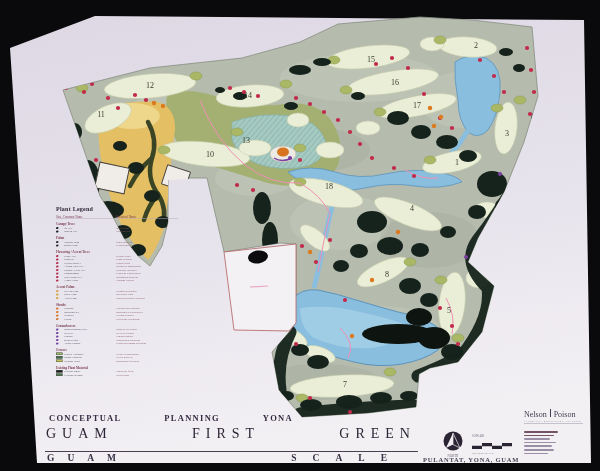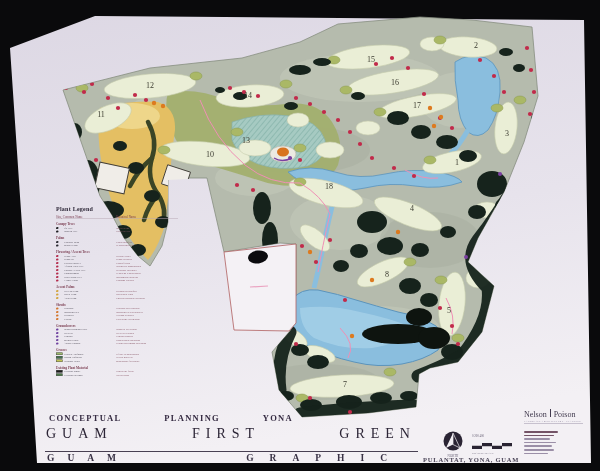--- a/index.html
+++ b/index.html
@@ -623,21 +623,21 @@
   <span>YONA</span>
 </div>
 <div id="main-title" class="abs">
   <span>GUAM</span>
   <span>FIRST</span>
   <span>GREEN</span>
 </div>
 <div id="title-rule" class="abs"></div>
 <div id="sub-title" class="abs">
   <span class="w1">GUAM</span>
-  <span class="w2">GRAPHIC</span>
+  <span class="w2">SCALE</span>
 </div>
 <div id="location" class="abs">PULANTAT, YONA, GUAM</div>
 
 <div id="firm" class="abs">
   <div class="fname">
     <span>Nelson</span>
     <span class="fbar"></span>
     <span>Poison</span>
   </div>
   <div class="micro-wrap">

